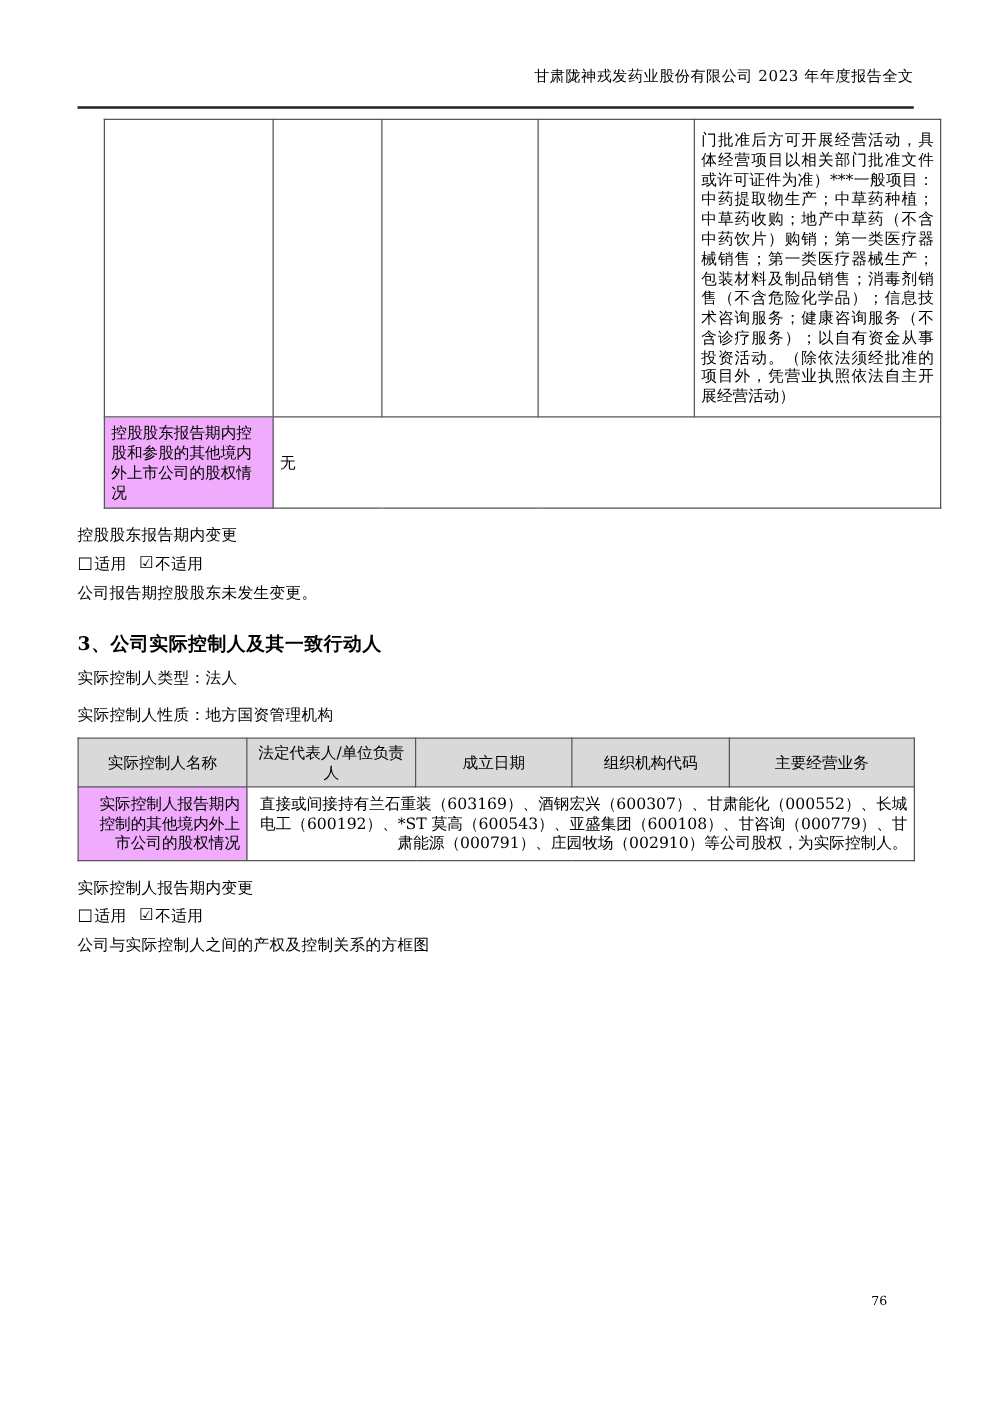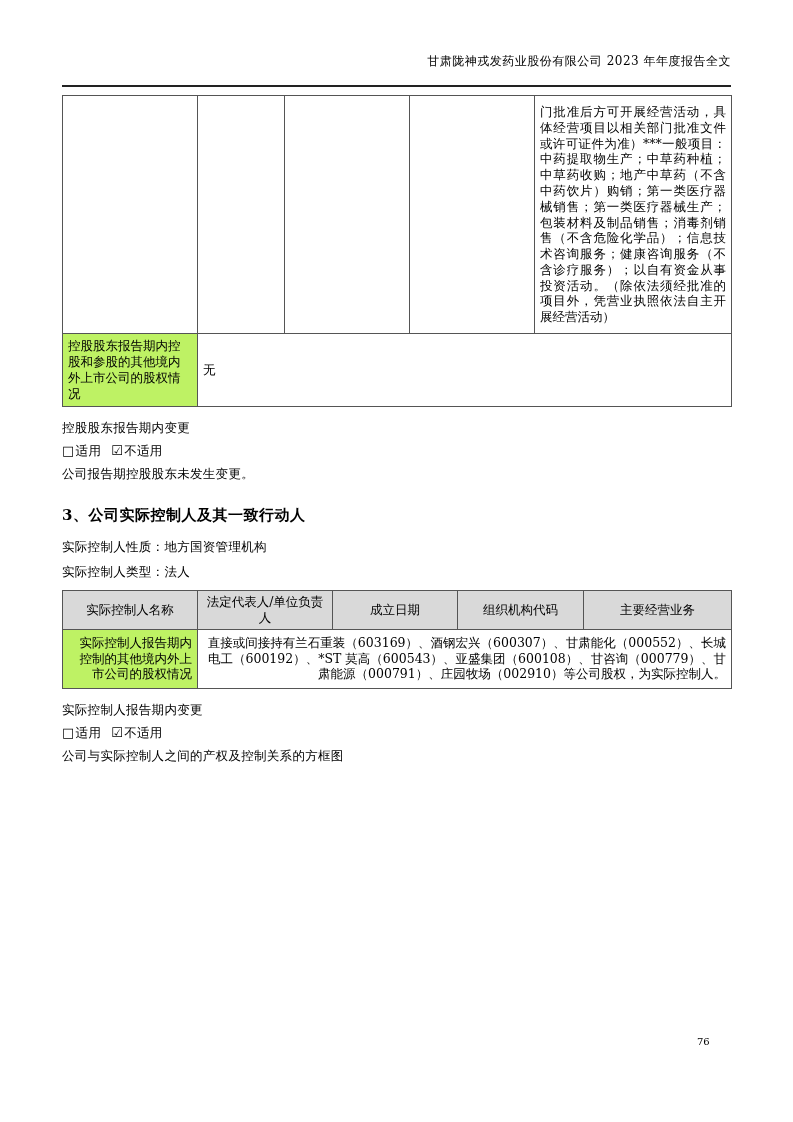--- a/index.html
+++ b/index.html
@@ -33,22 +33,22 @@
   table.tbl td, table.tbl th {
     border:1px solid #555555;
     font-size:12.5px;
     line-height:15.8px;
     padding:3px 5px;
     vertical-align:middle;
     font-weight:normal;
     word-break:break-all;
     text-align:left;
   }
-  .gray-cell { background:#bef264; }
-  .t1 { margin-top:8px; }
+  .gray-cell { background:#f0abfc; }
+  .t1 { margin-top:8px;margin-left:21px; }
   .t1 .row-scope td { height:238px; }
   .t1 .scope-cell { vertical-align:middle; text-align:justify; }
   .t1 .row-holdings td { height:73px; }
 
   .para {
     font-size:12.5px;
     line-height:16px;
     margin-top:7px;
     letter-spacing:0.3px;
   }
@@ -119,22 +119,22 @@
         </span>
       <span class="check-item">
           <span class="box">☑</span>
           <span>不适用</span>
         </span>
     </p>
     <p class="para">公司报告期控股股东未发生变更。</p>
 
     <h2 class="section-heading">3、公司实际控制人及其一致行动人</h2>
 
+    <p class="prop-line">实际控制人类型：法人</p>
     <p class="prop-line" style="margin-top:14px;">实际控制人性质：地方国资管理机构</p>
-    <p class="prop-line">实际控制人类型：法人</p>
 
     <table class="tbl t2">
       <colgroup>
         <col style="width:135px">
           <col style="width:135px">
           <col style="width:125px">
           <col style="width:126px">
           <col style="width:148px">
       </colgroup>
       <thead>

